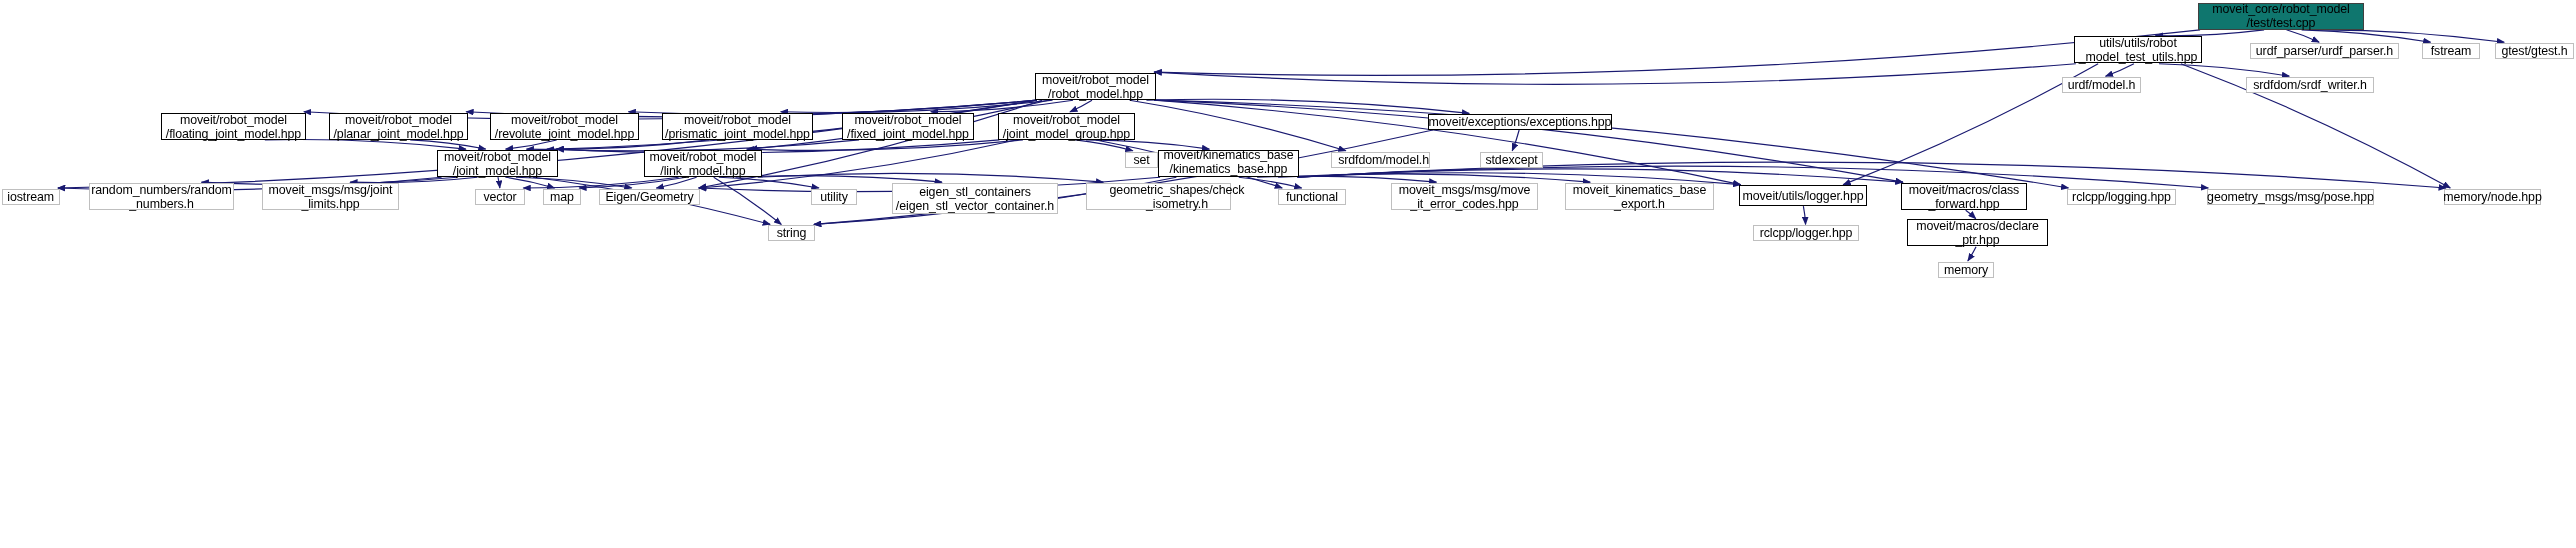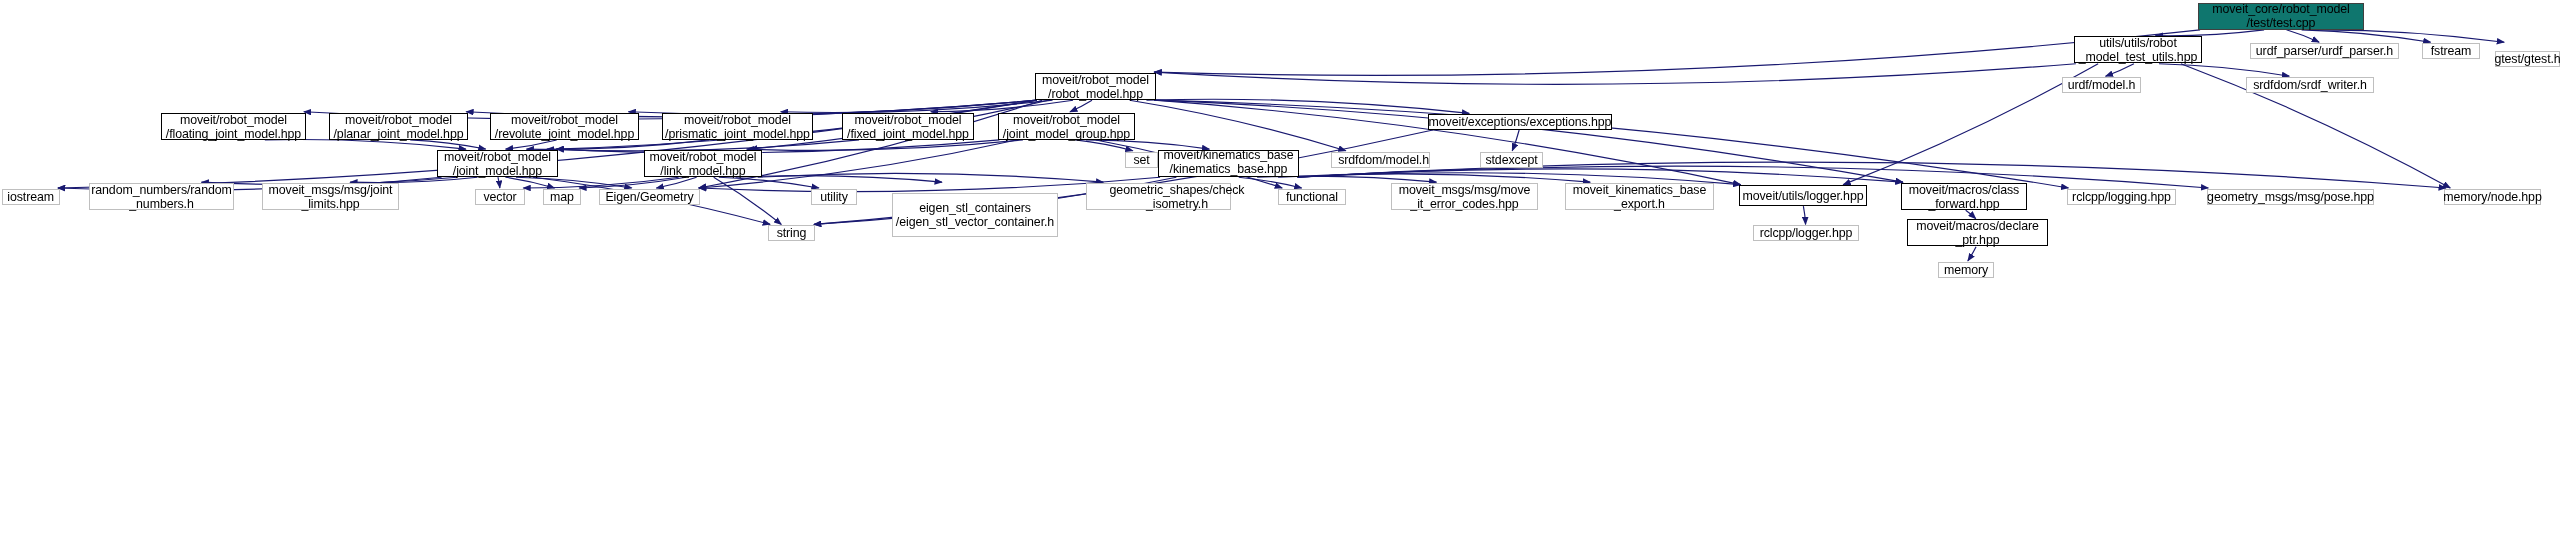--- a/index.html
+++ b/index.html
@@ -102,21 +102,21 @@
         <path d="M2386.44,298 Q2382.095,306.8458 2376.56,315" fill="none" stroke="#191970" stroke-width="1.4" marker-end="url(#ah)"></path>
       </g>
   </svg>
   <div id="node-layer">
       <div class="node root hdr" style="left: 2198px; top: 2.5px; width: 166px; height: 27px;"><span>moveit_core/robot_model
 /test/test.cpp</span></div>
       <div class="node hdr" style="left: 2074px; top: 36px; width: 128px; height: 27px;"><span>utils/utils/robot
 _model_test_utils.hpp</span></div>
       <div class="node sys" style="left: 2250px; top: 43px; width: 149px; height: 15.7px;"><span>urdf_parser/urdf_parser.h</span></div>
       <div class="node sys" style="left: 2422px; top: 43px; width: 58px; height: 15.7px;"><span>fstream</span></div>
-      <div class="node sys" style="left: 2495px; top: 51px; width: 65px; height: 15.7px;"><span>gtest/gtest.h</span></div>
+      <div class="node sys" style="left: 2495px; top: 43px; width: 79px; height: 15.7px;"><span>gtest/gtest.h</span></div>
       <div class="node sys" style="left: 2062px; top: 77px; width: 79px; height: 15.7px;"><span>urdf/model.h</span></div>
       <div class="node sys" style="left: 2246px; top: 77px; width: 128px; height: 15.7px;"><span>srdfdom/srdf_writer.h</span></div>
       <div class="node hdr" style="left: 1035px; top: 73px; width: 121px; height: 27px;"><span>moveit/robot_model
 /robot_model.hpp</span></div>
       <div class="node hdr" style="left: 161px; top: 113px; width: 145px; height: 27px;"><span>moveit/robot_model
 /floating_joint_model.hpp</span></div>
       <div class="node hdr" style="left: 329px; top: 113px; width: 139px; height: 27px;"><span>moveit/robot_model
 /planar_joint_model.hpp</span></div>
       <div class="node hdr" style="left: 490px; top: 113px; width: 149px; height: 27px;"><span>moveit/robot_model
 /revolute_joint_model.hpp</span></div>
@@ -138,21 +138,21 @@
       <div class="node sys" style="left: 1331px; top: 152px; width: 99px; height: 15.7px; justify-content: flex-end;"><span>srdfdom/model.h</span></div>
       <div class="node sys" style="left: 1.7px; top: 189px; width: 58px; height: 15.7px;"><span>iostream</span></div>
       <div class="node sys" style="left: 89px; top: 183px; width: 145px; height: 27px;"><span>random_numbers/random
 _numbers.h</span></div>
       <div class="node sys" style="left: 262px; top: 183px; width: 137px; height: 27px;"><span>moveit_msgs/msg/joint
 _limits.hpp</span></div>
       <div class="node sys" style="left: 475px; top: 189px; width: 50px; height: 15.7px;"><span>vector</span></div>
       <div class="node sys" style="left: 543px; top: 189px; width: 38px; height: 15.7px;"><span>map</span></div>
       <div class="node sys" style="left: 599px; top: 189px; width: 101px; height: 15.7px;"><span>Eigen/Geometry</span></div>
       <div class="node sys" style="left: 811px; top: 189px; width: 46px; height: 15.7px;"><span>utility</span></div>
-      <div class="node sys" style="left: 892px; top: 183px; width: 166px; height: 44px; margin-top: 10px;"><span>eigen_stl_containers
+      <div class="node sys" style="left: 892px; top: 183px; width: 166px; height: 31px;"><span>eigen_stl_containers
 /eigen_stl_vector_container.h</span></div>
       <div class="node sys" style="left: 1086px; top: 183px; width: 145px; height: 27px; padding-left: 37px;"><span>geometric_shapes/check
 _isometry.h</span></div>
       <div class="node sys" style="left: 1278px; top: 189px; width: 68px; height: 15.7px;"><span>functional</span></div>
       <div class="node sys" style="left: 1391px; top: 183px; width: 147px; height: 27px;"><span>moveit_msgs/msg/move
 _it_error_codes.hpp</span></div>
       <div class="node sys" style="left: 1565px; top: 183px; width: 149px; height: 27px;"><span>moveit_kinematics_base
 _export.h</span></div>
       <div class="node hdr" style="left: 1739px; top: 185px; width: 128px; height: 21px;"><span>moveit/utils/logger.hpp</span></div>
       <div class="node hdr" style="left: 1901px; top: 183px; width: 126px; height: 27px;"><span>moveit/macros/class

